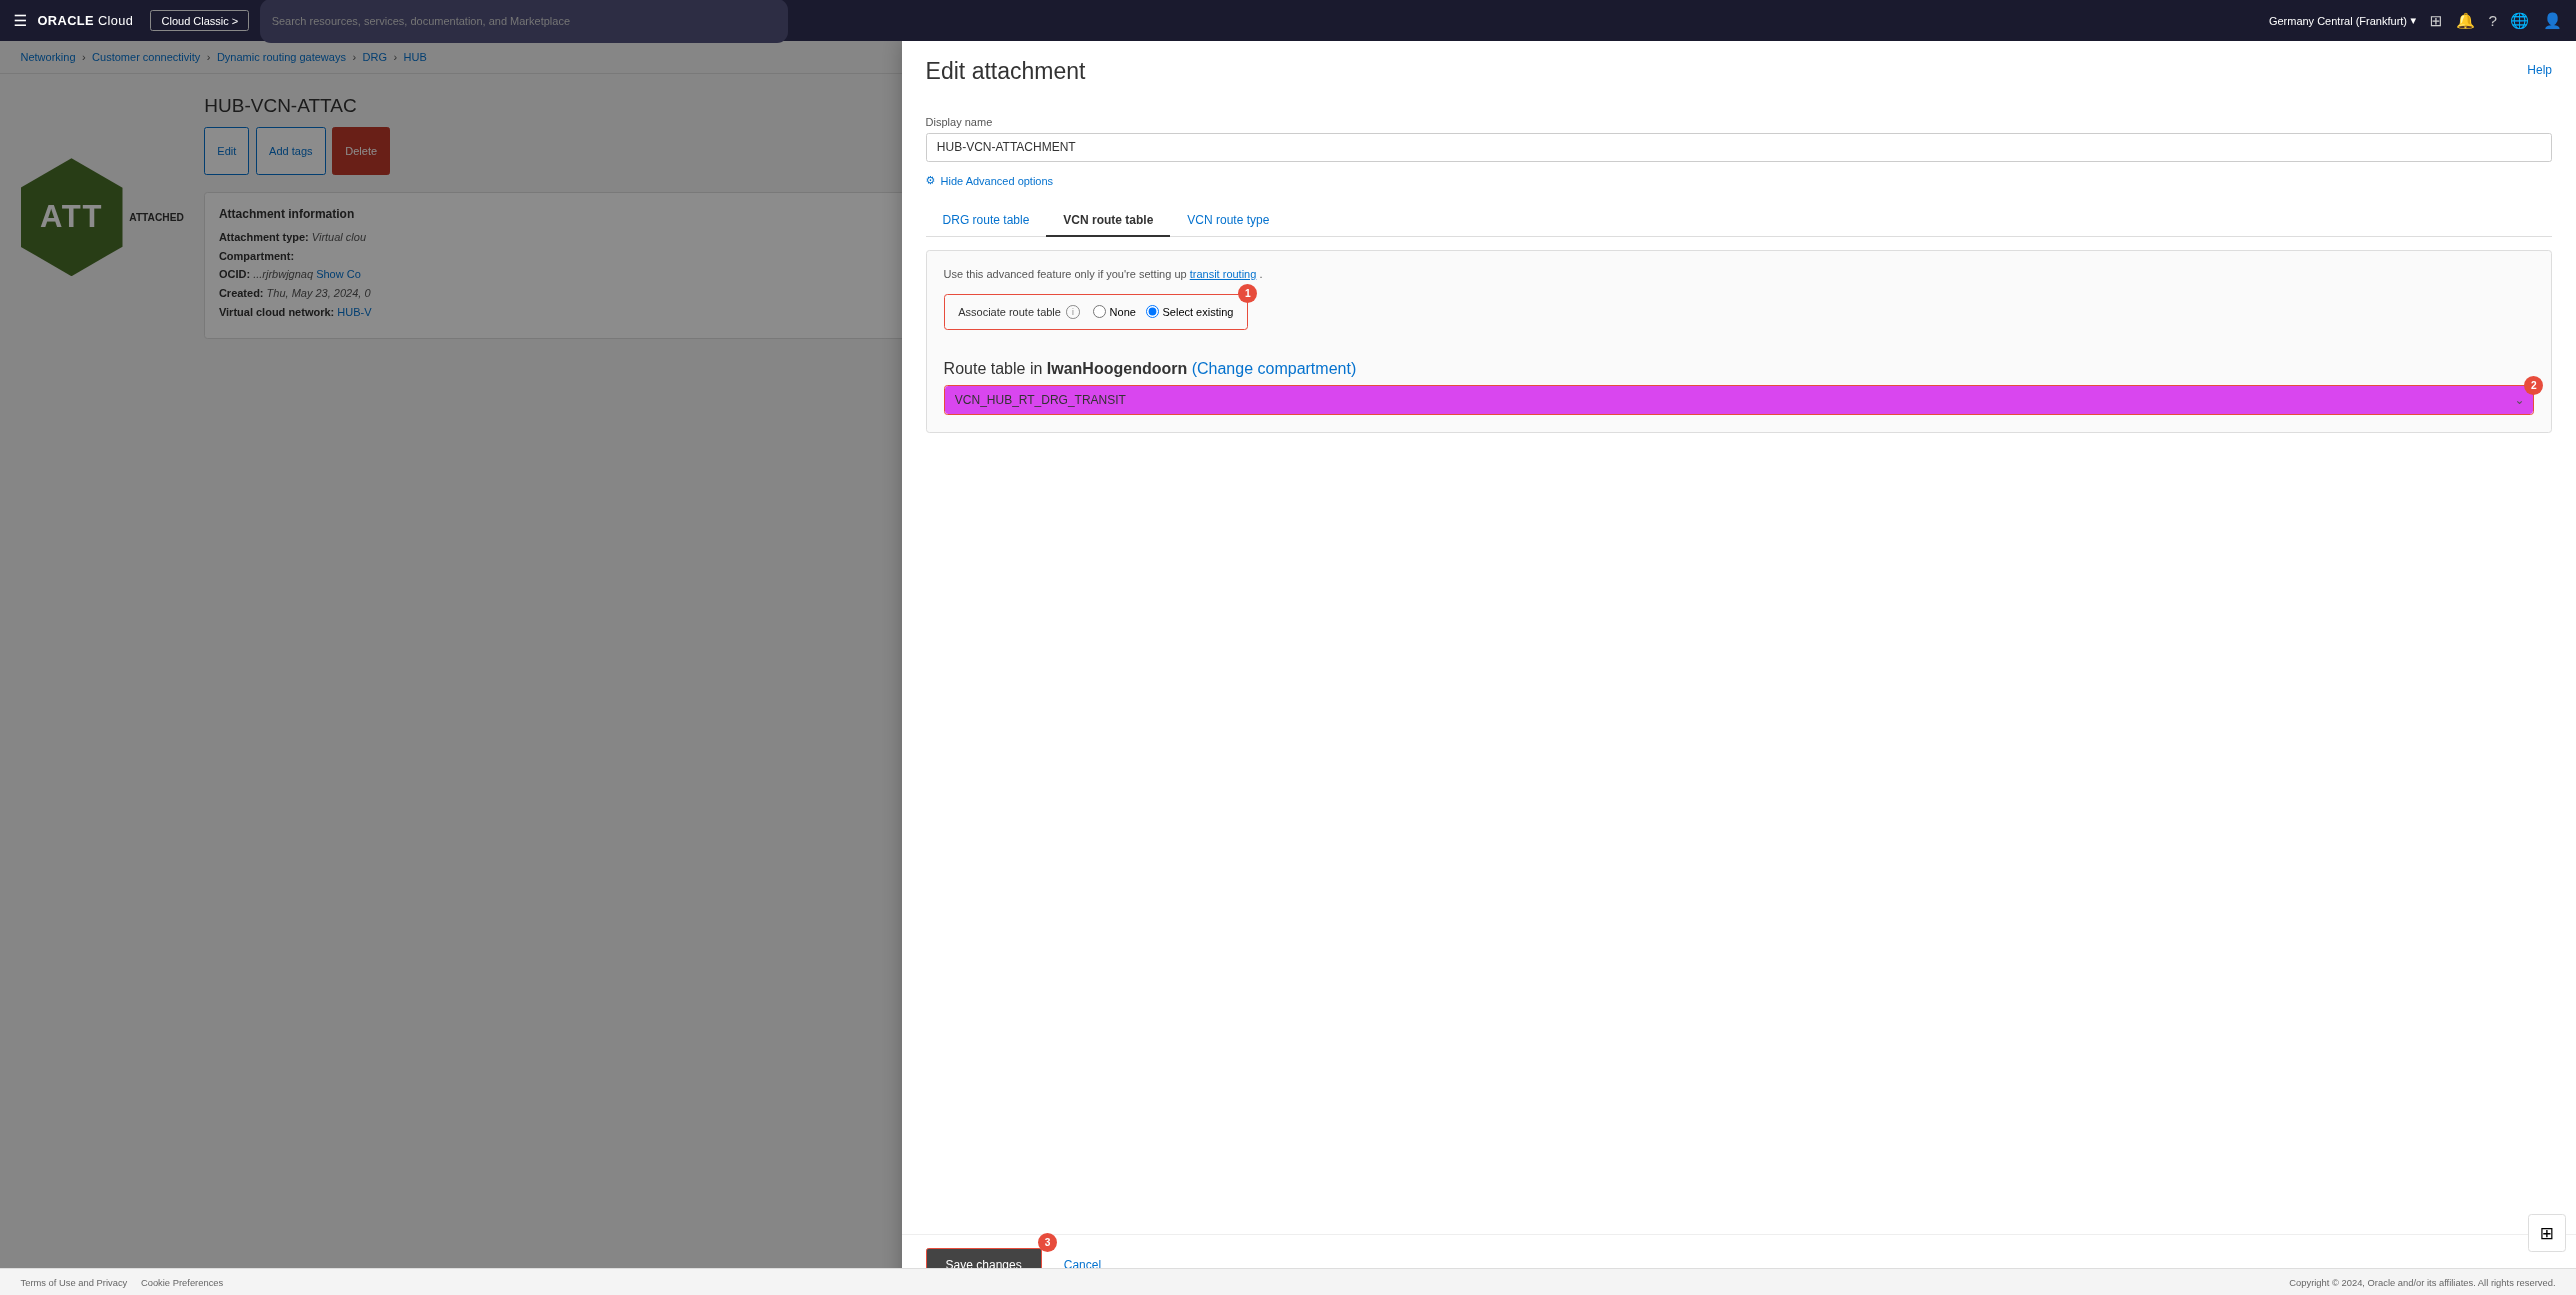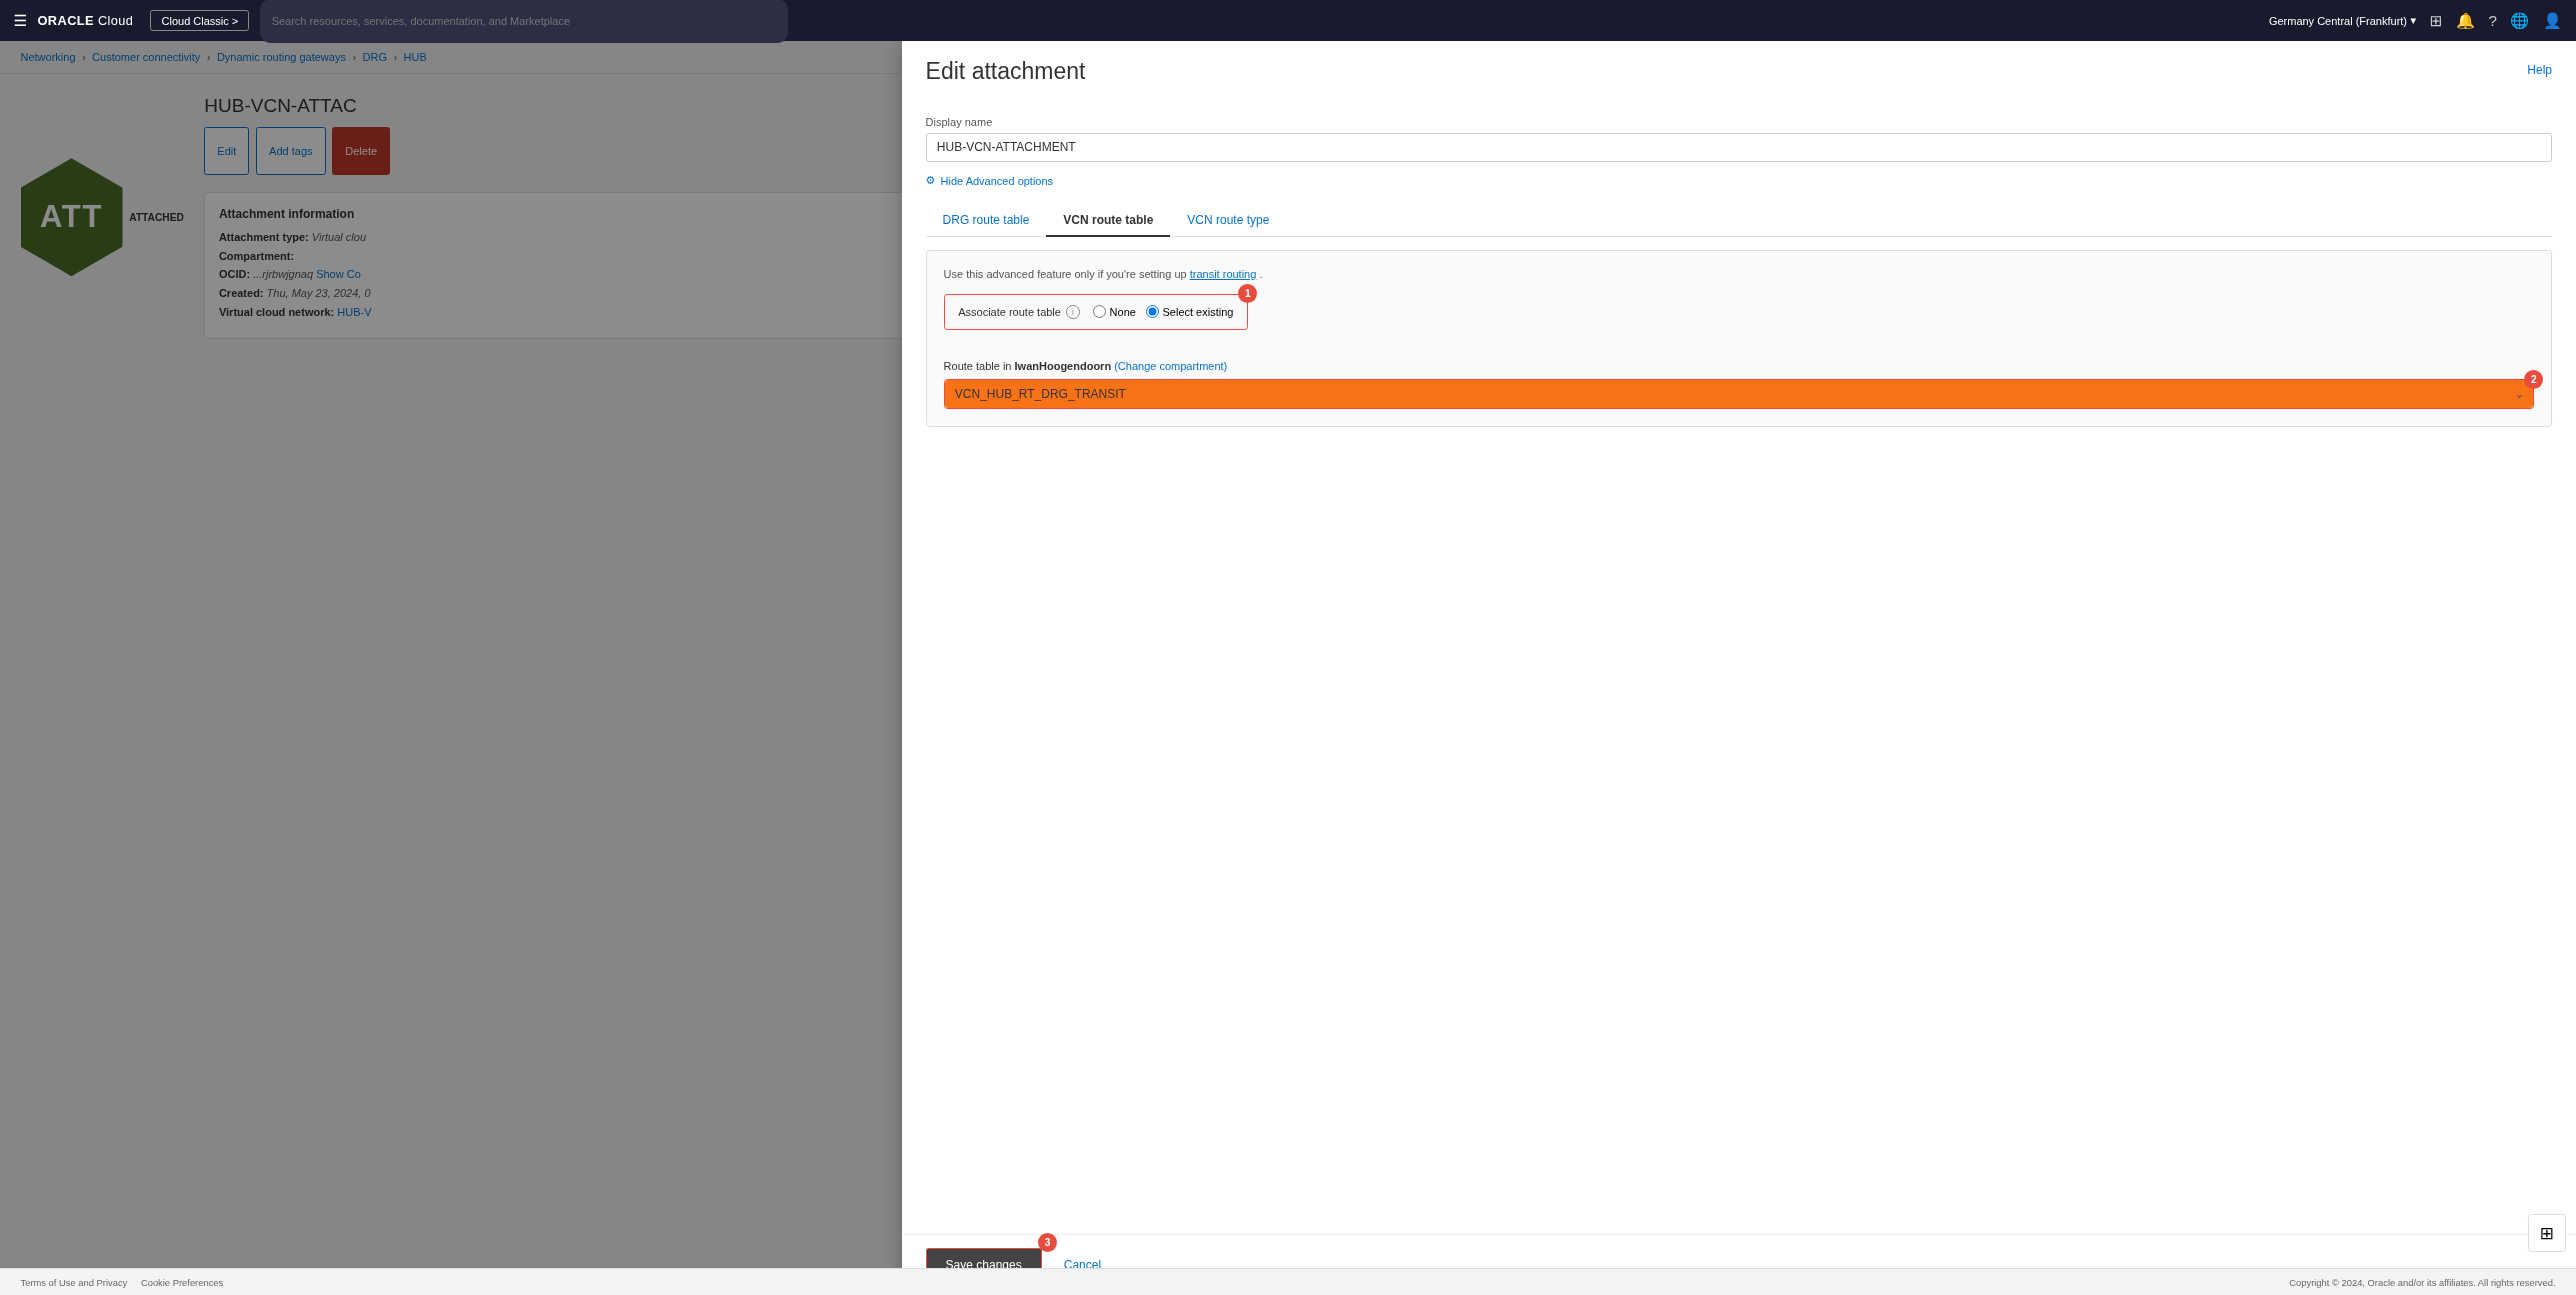--- a/index.html
+++ b/index.html
@@ -323,41 +323,41 @@
       font-weight: 700;
       position: absolute;
     }
     .badge-1 { top: -9.4px; right: -9.4px; }
     .badge-2 { top: -9.4px; right: -9.4px; }
     .badge-3 { top: -15.3px; right: -15.3px; }
 
     
     .route-table-section { margin-top: 13.6px; }
     .route-table-label {
-      font-size: 11px;
+      font-size: 16px;
       color: #333;
       margin-bottom: 6.8px;
     }
     .route-table-label a { color: #0572ce; text-decoration: none; }
     .route-table-label strong { font-weight: 700; }
     .route-table-select-wrap {
       border: 1.7px solid #e74c3c;
       border-radius: 3.4px;
       position: relative;
       display: inline-block;
       width: 100%;
     }
     .route-table-select {
       width: 100%;
       padding: 6.8px 27px 6.8px 10.2px;
       border: none;
       border-radius: 3.4px;
       font-size: 12px;
       color: #333;
-      background: #f97316;
+      background: #d946ef;
       appearance: none;
       cursor: pointer;
     }
     .select-chevron {
       position: absolute;
       right: 8.5px;
       top: 50%;
       transform: translateY(-50%);
       pointer-events: none;
       color: #555;

